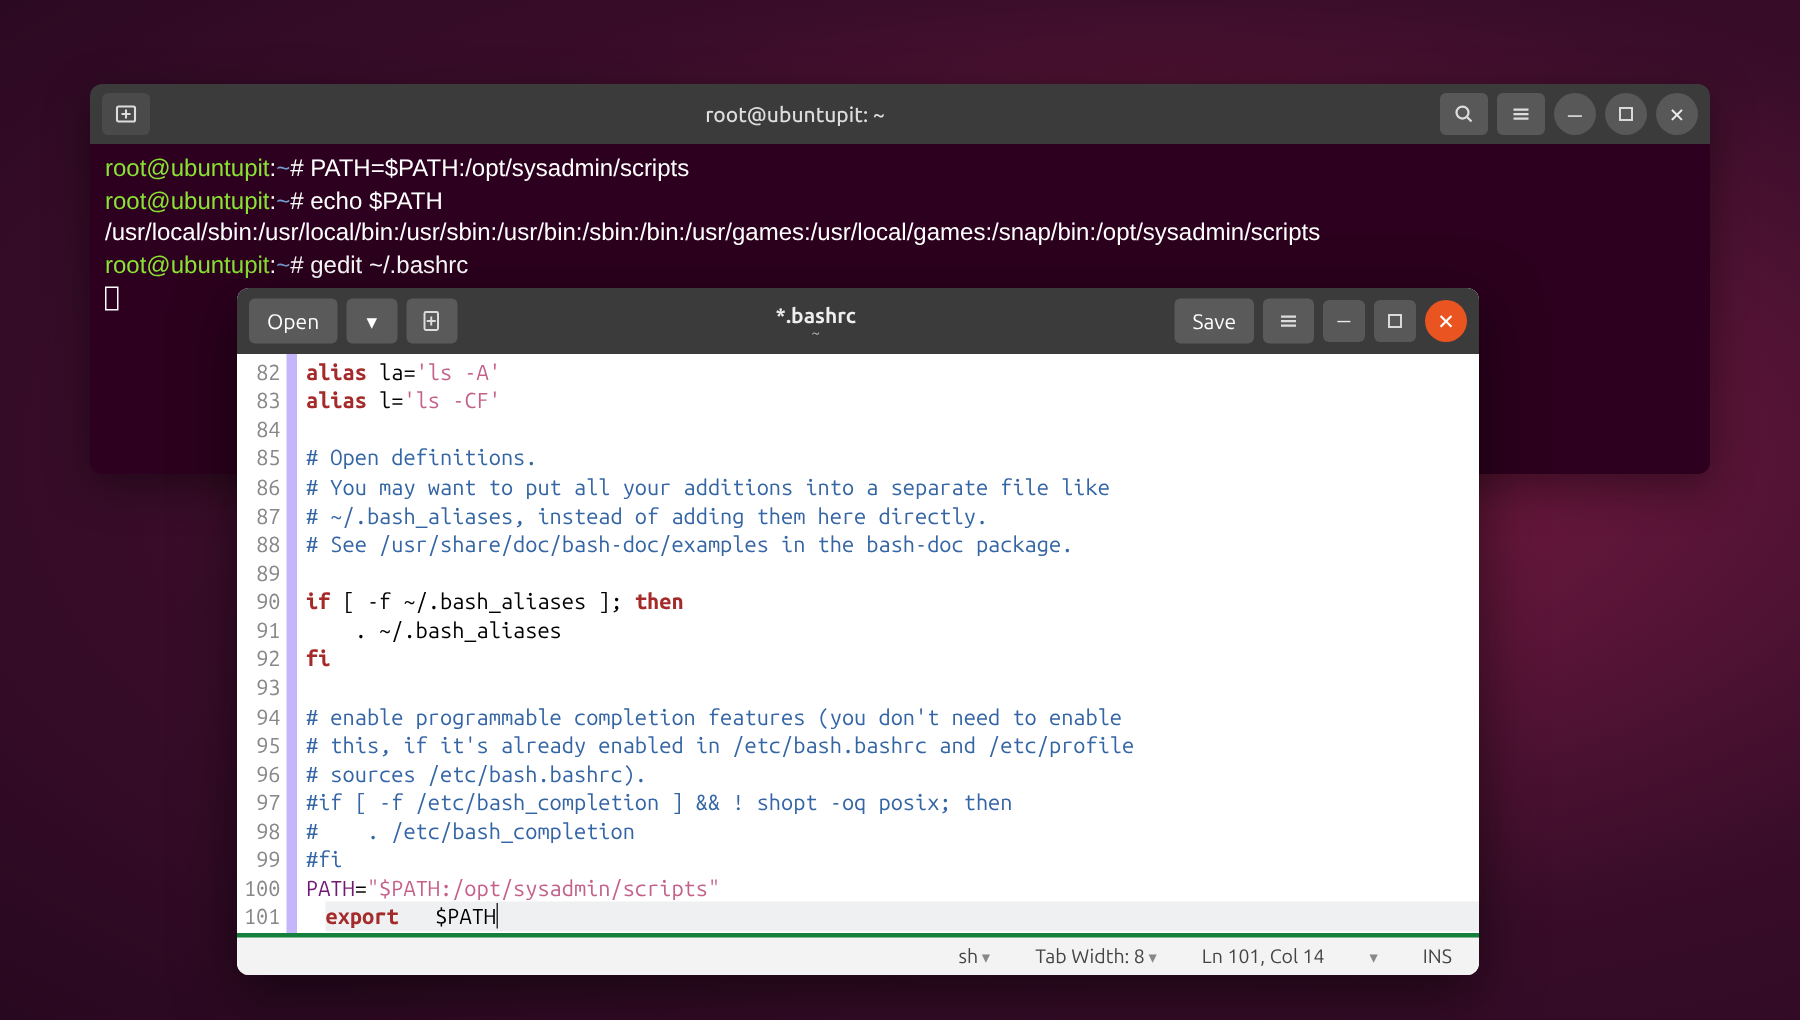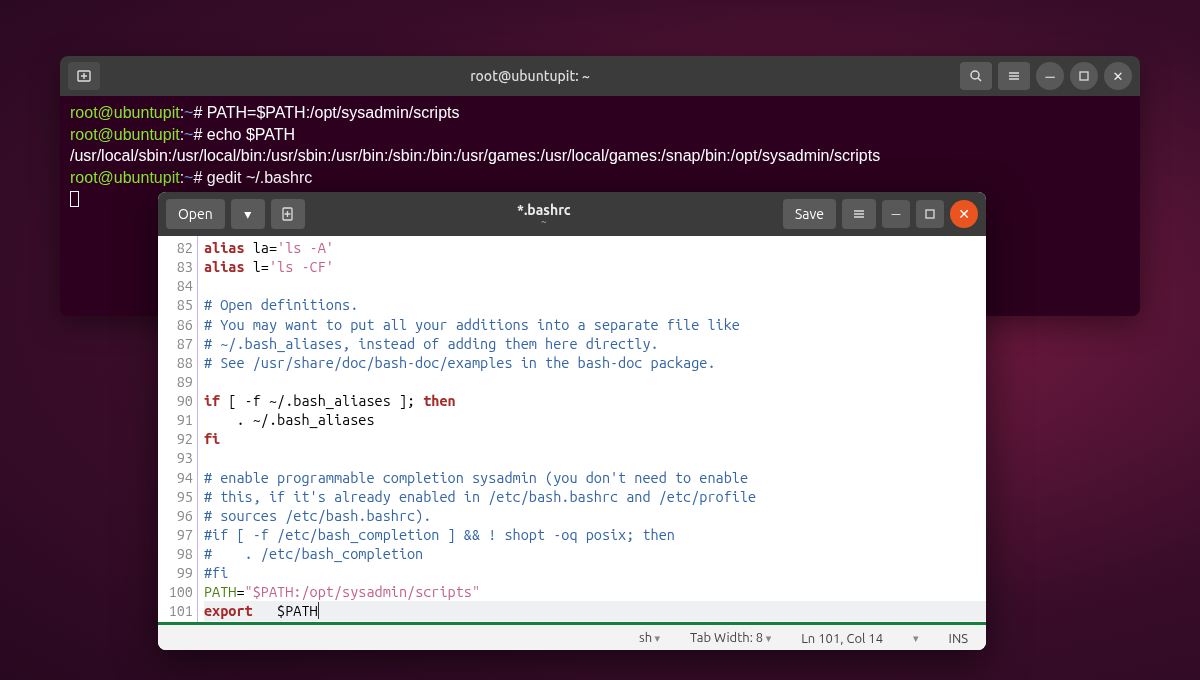--- a/index.html
+++ b/index.html
@@ -72,31 +72,31 @@
   }
   .gwin { width:28px; height:28px; border-radius:4px; background:#585858;
     display:flex; align-items:center; justify-content:center; color:#eee; font-size:12px;}
 
   .editor {
     display:flex; height:calc(100% - 44px - 28px); background:#fff; overflow:hidden;
   }
   .gutter {
     width:40px; background:#fff; text-align:right; padding:2px 4px 0 0;
     color:#888; font-size:14.5px; line-height:1.32; font-family:"Ubuntu Mono",monospace;
-    border-right:1px solid #c4b5fd;
+    border-right:7px solid #c4b5fd;
   }
   .code {
     flex:1; padding:2px 0 0 6px; font-size:14.5px; line-height:1.32;
     font-family:"Ubuntu Mono",monospace; white-space:pre; overflow:hidden;
   }
   .kw   { color:#a52a2a; font-weight:bold; }
   .str  { color:#c4618b; }
   .cmt  { color:#3465a4; }
-  .var  { color:#4d7c0f; }
-  .cursor-line { background:#eef0f2; display:block; }
+  .var  { color:#701a75; }
+  .cursor-line { background:#eef0f2; display:block;margin-left:13px; }
   .text-caret { border-right:1.5px solid #333; }
   .statusbar {
     height:28px; background:#f3f3f3; border-top:3px solid #15803d;
     display:flex; align-items:center; justify-content:flex-end;
     padding:0 18px; gap:30px; font-family:Ubuntu,sans-serif; font-size:13px; color:#444;
   }
   .statusbar span.caret::after{ content:" ▾"; color:#888; font-size:11px; }
 
   svg { display:block; }
 </style>
@@ -201,21 +201,21 @@
 <span></span>
 <span class="cmt"># Open definitions.</span>
 <span class="cmt"># You may want to put all your additions into a separate file like</span>
 <span class="cmt"># ~/.bash_aliases, instead of adding them here directly.</span>
 <span class="cmt"># See /usr/share/doc/bash-doc/examples in the bash-doc package.</span>
 <span></span>
 <span class="kw">if</span><span> [ -f ~/.bash_aliases ]; </span><span class="kw">then</span>
 <span>    . ~/.bash_aliases</span>
 <span class="kw">fi</span>
 <span></span>
-<span class="cmt"># enable programmable completion sysadmin (you don't need to enable</span>
+<span class="cmt"># enable programmable completion features (you don't need to enable</span>
 <span class="cmt"># this, if it's already enabled in /etc/bash.bashrc and /etc/profile</span>
 <span class="cmt"># sources /etc/bash.bashrc).</span>
 <span class="cmt">#if [ -f /etc/bash_completion ] &amp;&amp; ! shopt -oq posix; then</span>
 <span class="cmt">#    . /etc/bash_completion</span>
 <span class="cmt">#fi</span>
 <span class="var">PATH</span><span>=</span><span class="str">"$PATH:/opt/sysadmin/scripts"</span>
 <span class="cursor-line"><span class="kw">export</span><span>   $PATH</span><span class="text-caret"></span></span></div>
   </div>
 
   <div class="statusbar">

